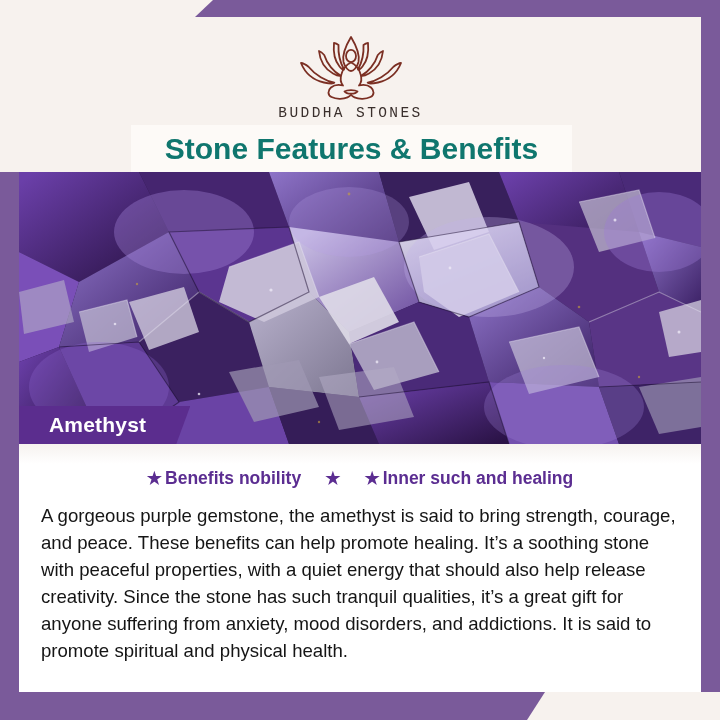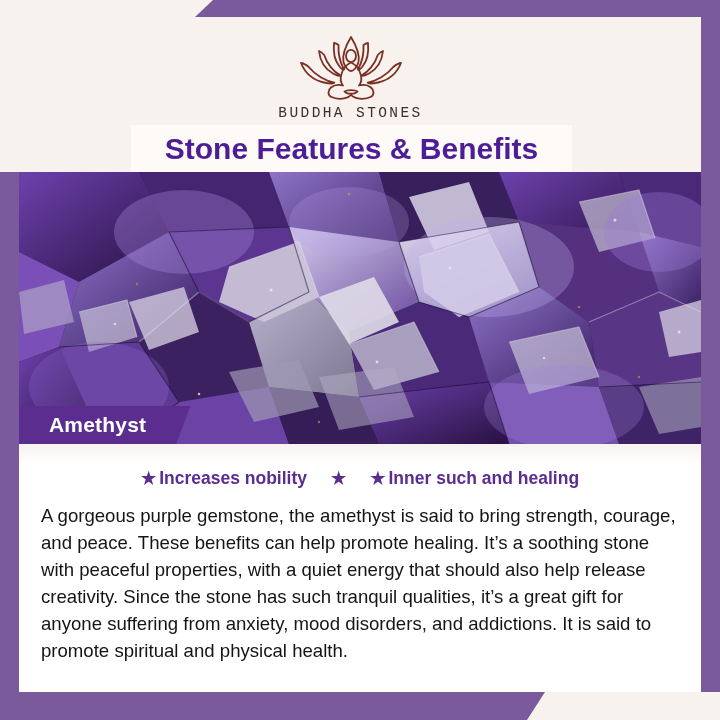--- a/index.html
+++ b/index.html
@@ -57,21 +57,21 @@
   .title-box{
     position:absolute; top:125px; left:131px; width:441px; height:47px;
     background:#fdfaf7;
     display:flex; align-items:center; justify-content:center;
     z-index:7;
   }
   .title-text{
     font-family:"Liberation Sans Narrow","Liberation Sans", sans-serif;
     font-weight:bold;
     font-size:30px;
-    color:#4c1d95;
+    color:#0f766e;
     letter-spacing:0px;
     transform:scaleX(1.0);
     white-space:nowrap;
   }
 
   
   .hero{
     position:absolute; top:172px; left:19px; right:19px; height:272px;
     overflow:hidden; z-index:3;
     background:#3a1f63;
@@ -294,21 +294,21 @@
     <span>Amethyst</span>
   </div>
 </div>
 
 <div class="panel">
   <div class="panel-top-shade"></div>
 
   <div class="benefits">
     <div class="benefit">
       <span class="star">★</span>
-      <span>Increases nobility</span>
+      <span>Benefits nobility</span>
     </div>
     <div class="benefit">
       <span class="star">★</span>
     </div>
     <div class="benefit">
       <span class="star">★</span>
       <span>Inner such and healing</span>
     </div>
   </div>
 

